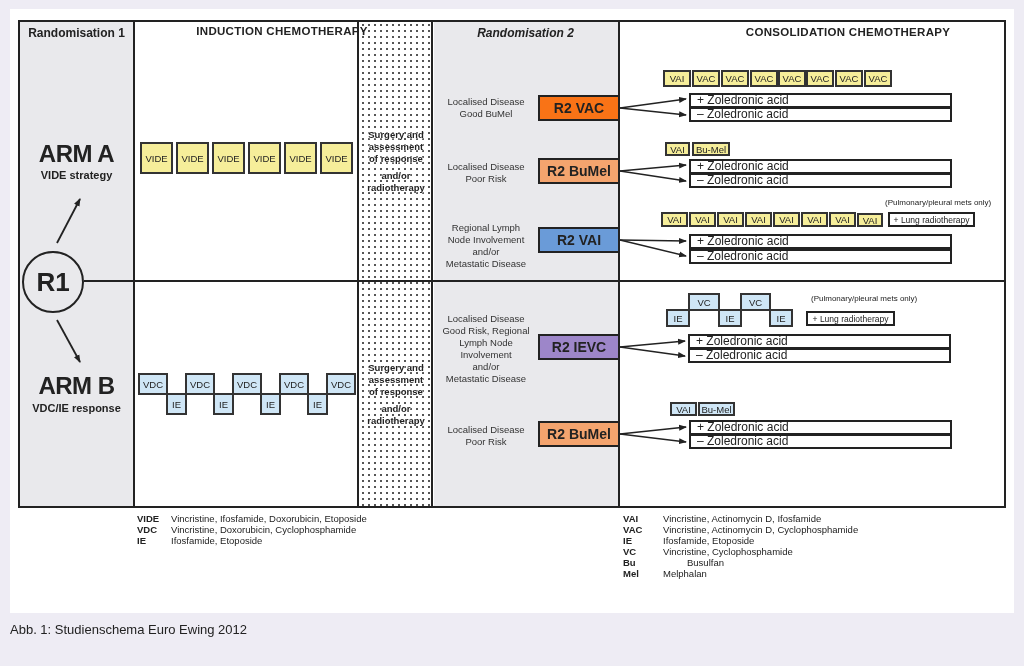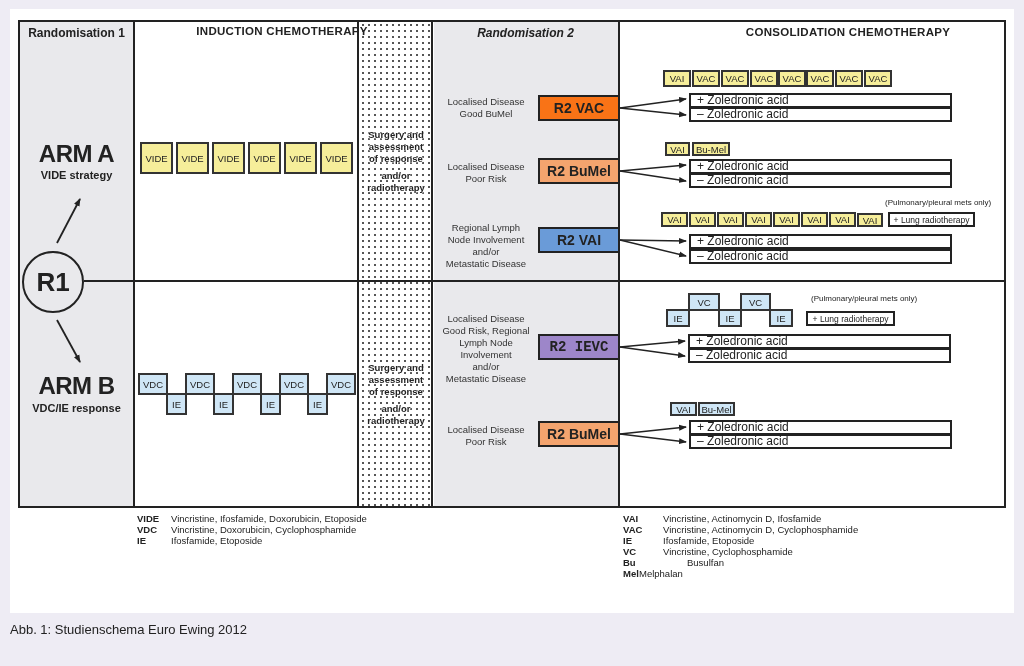--- a/index.html
+++ b/index.html
@@ -117,21 +117,21 @@
 <div class="r2" style="top:227px;background:#6a9bd8;">R2 VAI</div>
 
 <div class="dz" style="left:436px;top:313px;width:100px;">
   <div>Localised Disease</div>
   <div>Good Risk, Regional</div>
   <div>Lymph Node</div>
   <div>Involvement</div>
   <div>and/or</div>
   <div>Metastatic Disease</div>
 </div>
-<div class="r2" style="top:334px;background:#9d86c9;font-family:Liberation Mono, monospace;">R2 IEVC</div>
+<div class="r2" style="top:334px;background:#9d86c9;">R2 IEVC</div>
 
 <div class="dz" style="left:436px;top:424px;width:100px;">
   <div>Localised Disease</div>
   <div>Poor Risk</div>
 </div>
 <div class="r2" style="top:421px;background:#f4a46e;">R2 BuMel</div>
 
 <div class="box yel" style="left:663px;top:70px;width:28px;height:17px;">VAI</div>
 <div class="box yel" style="left:692px;top:70px;width:28px;height:17px;">VAC</div>
 <div class="box yel" style="left:721px;top:70px;width:28px;height:17px;">VAC</div>
@@ -235,18 +235,18 @@
     </div>
   <div class="row">
       <span class="abbr" style="width:40px">VC</span>
       <span>Vincristine, Cyclophosphamide</span>
     </div>
   <div class="row">
       <span class="abbr" style="width:64px">Bu</span>
       <span>Busulfan</span>
     </div>
   <div class="row">
-      <span class="abbr" style="width:16px">Mel</span>
+      <span class="abbr" style="width:40px">Mel</span>
       <span>Melphalan</span>
     </div>
 </div>
 
 <div class="caption">Abb. 1: Studienschema Euro Ewing 2012</div>
 
 </body></html>

